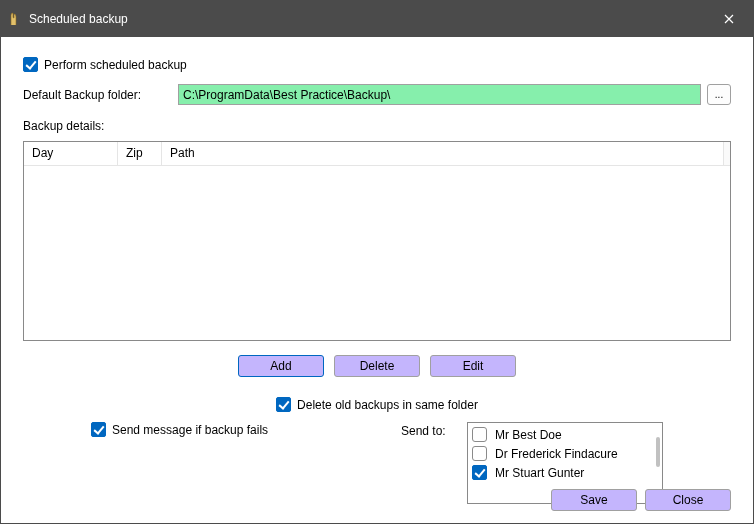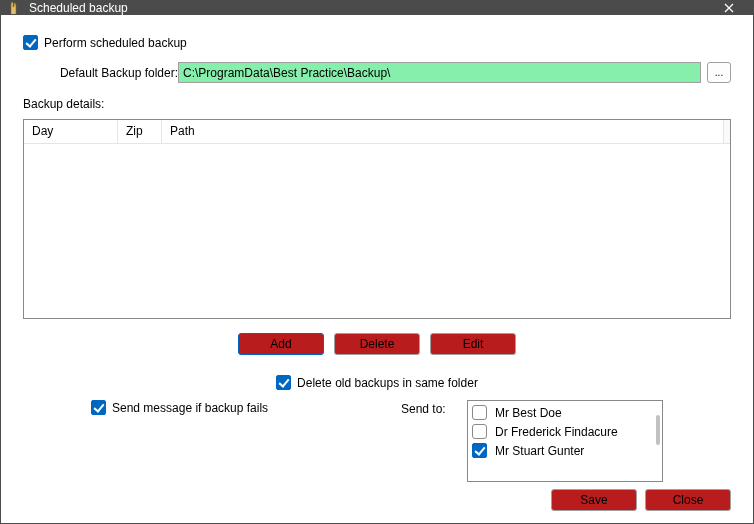--- a/index.html
+++ b/index.html
@@ -11,21 +11,21 @@
     color: #000;
     background: #fff;
     overflow: hidden;
   }
   .window {
     width: 754px; height: 524px;
     border: 1px solid #4b4b4b;
     display: flex; flex-direction: column;
   }
   .titlebar {
-    height: 14px;
+    height: 36px;
     background: #4b4b4b;
     color: #fff;
     display: flex; align-items: center;
     padding: 0 4px 0 6px;
     flex: 0 0 auto;
     font-size: 12px;
   }
   .titlebar .app-icon {
     width: 16px; height: 16px;
     margin-right: 6px;
@@ -66,21 +66,21 @@
     width: 4px; height: 8px;
     border: solid #fff;
     border-width: 0 2px 2px 0;
     transform: rotate(40deg);
   }
   .cb.unchecked-rounded {
     border-radius: 3px;
     border-color: #8a8a8a;
   }
   label { display: flex; align-items: center; }
-  .field-label { width: 155px; text-align: right; }
+  .field-label { width: 155px; }
   .text-input {
     flex: 1 1 auto;
     height: 21px;
     border: 1px solid #a0a0a0;
     padding: 0 4px;
     font-size: 12px;
     font-family: inherit;
     background: #86efac;
   }
   .browse-btn {
@@ -117,21 +117,21 @@
   .col-zip  { width: 44px; }
   .col-path { flex: 1 1 auto; }
   .btn-row {
     display: flex; justify-content: center; gap: 10px;
     margin-top: 6px;
   }
   .btn {
     width: 86px; height: 22px;
     border: 1px solid #a0a0a0;
     border-radius: 3px;
-    background: #b91c1c;
+    background: #c4b5fd;
     font-size: 12px;
     font-family: inherit;
     display: flex; align-items: center; justify-content: center;
     padding: 0;
   }
   .btn.primary { border-color: #0067c0; }
   .options-block { margin-top: 12px; display: flex; flex-direction: column; gap: 10px; align-items: center; }
   .send-row { display: flex; align-items: flex-start; gap: 8px; }
   .send-row .left-cb { width: 302px; }
   .send-to-label { width: 58px; padding-top: 2px; }

